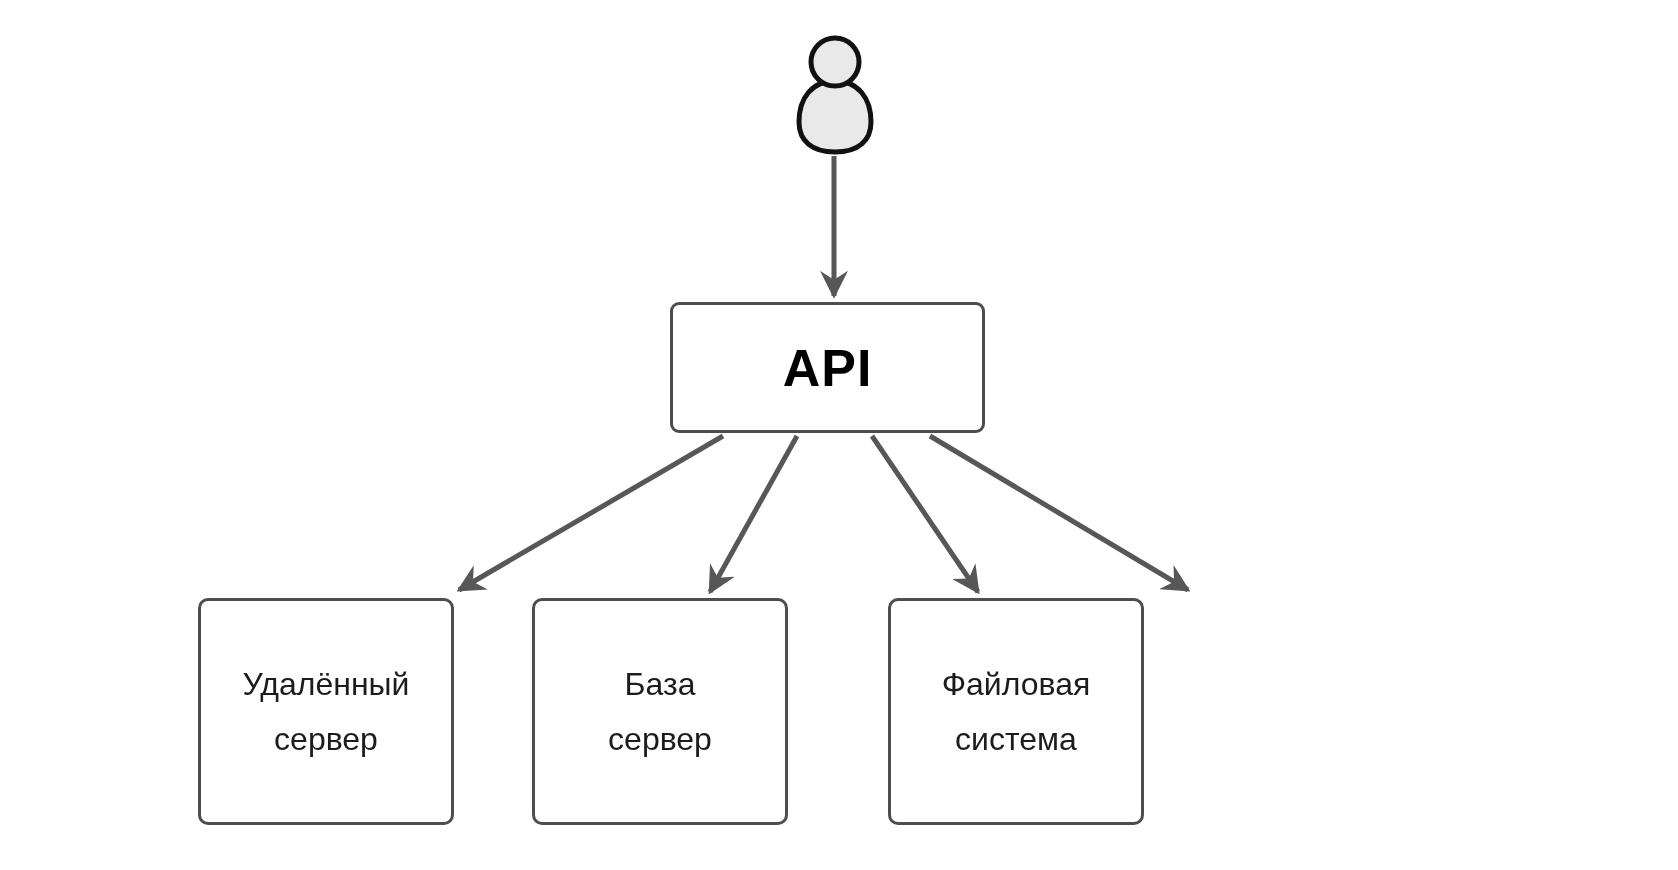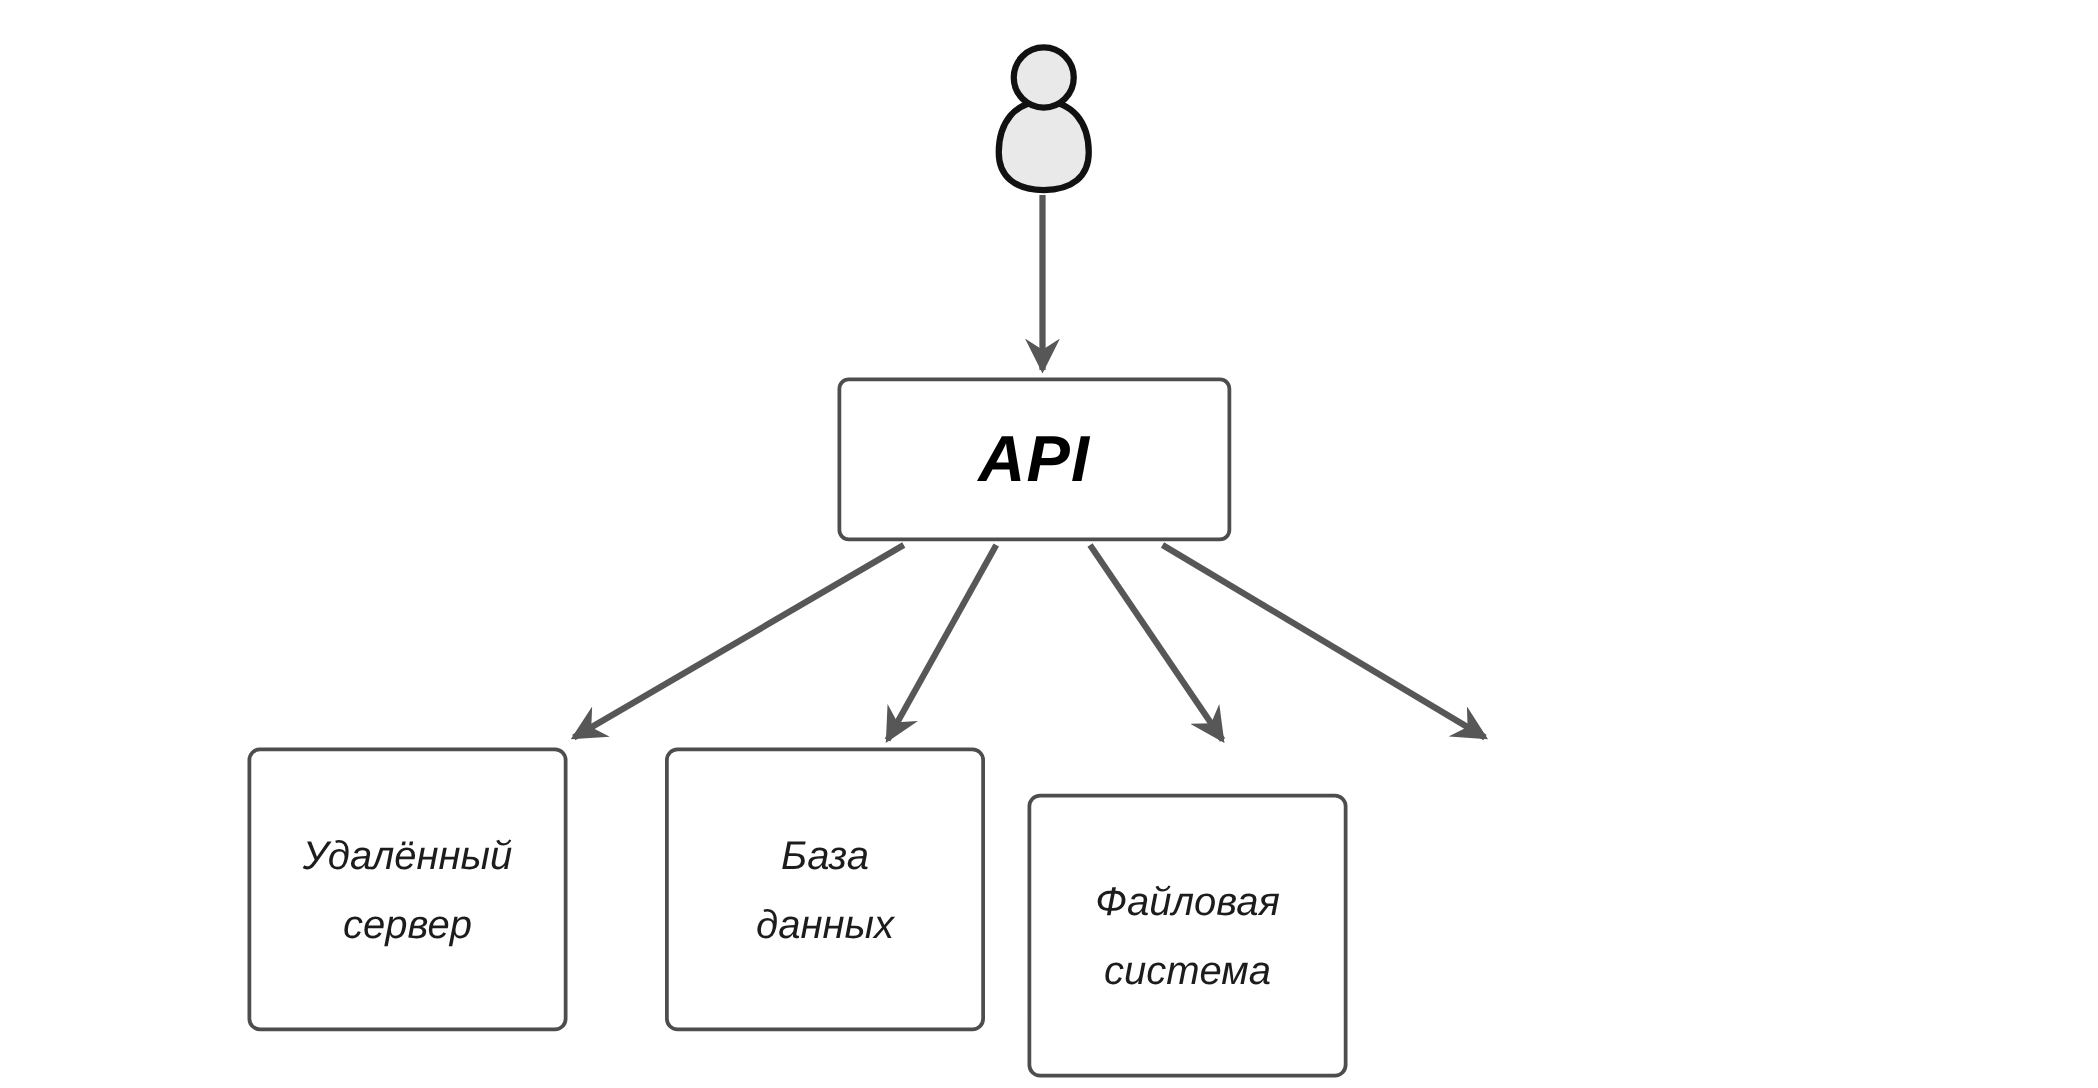--- a/index.html
+++ b/index.html
@@ -7,21 +7,20 @@
     padding: 0;
     background: var(--background, #ffffff);
   }
   .stage {
     position: relative;
     width: 1678px;
     height: 870px;
     background: var(--background, #ffffff);
     overflow: hidden;
     font-family: "Liberation Sans", "DejaVu Sans", sans-serif;
-    font-style: italic;
   }
   .connector-layer {
     position: absolute;
     inset: 0;
     width: 1678px;
     height: 870px;
     color: var(--edge, #575757);
   }
   .edge-line {
     stroke: var(--edge, #575757);
@@ -57,21 +56,21 @@
     letter-spacing: 1px;
     color: var(--api-text, #000000);
   }
   .child-node {
     top: 598px;
     width: 256px;
     height: 227px;
   }
   .child-node.pos-1 { left: 198px; }
   .child-node.pos-2 { left: 532px; }
-  .child-node.pos-3 { left: 822px; margin-top: 37px; }
+  .child-node.pos-3 { left: 888px; }
   .child-node.pos-4 { left: 1200px; }
   .node-label {
     font-size: 32px;
     line-height: 55px;
     color: var(--label-text, #1c1c1c);
     white-space: pre-line;
   }
 </style>
 </head>
 <body>
@@ -102,21 +101,21 @@
     <span class="api-label">API</span>
   </div>
 
   <div class="node child-node pos-1">
     <span class="node-label">Удалённый
 сервер</span>
   </div>
 
   <div class="node child-node pos-2">
     <span class="node-label">База
-данных</span>
+сервер</span>
   </div>
 
   <div class="node child-node pos-3">
     <span class="node-label">Файловая
 система</span>
   </div>
 
 
 </div>
 

